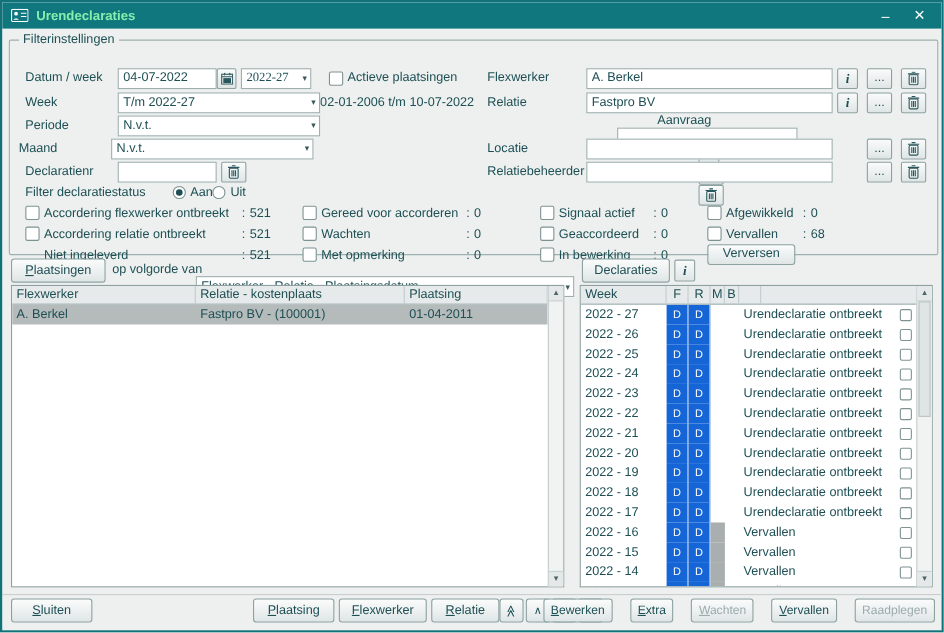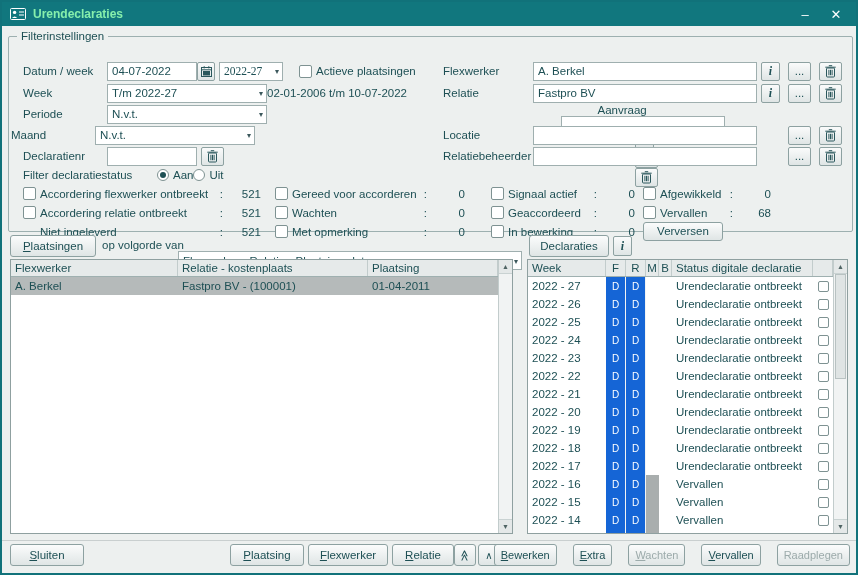--- a/index.html
+++ b/index.html
@@ -16,39 +16,39 @@
 fieldset.filters legend{margin-left:8px;padding:0 4px;}
 .frow{position:absolute;display:flex;align-items:center;height:20px;}
 .lbl{white-space:nowrap;}
 .w84{width:84px;flex:none;}
 .w90{width:90px;flex:none;}
 .input{height:19px;background:#fff;border:1px solid #9fafaf;padding:0 4px;font:inherit;color:inherit;}
 .iw90{width:90px;flex:none;}
 .grow{flex:1;min-width:0;}
 .select{position:relative;height:19px;background:#fff;border:1px solid #9fafaf;display:inline-flex;align-items:center;padding:0 16px 0 4px;white-space:nowrap;flex:none;}
 .sel-arrow{position:absolute;right:3px;top:50%;transform:translateY(-50%);font-size:8px;color:#3c585c;}
-.sw62{width:64px;font-family:Liberation Serif, serif;}.sw160{width:160px;}
+.sw62{width:64px;font-family:Liberation Serif, serif;}.sw160{width:184px;}
 .mini-btn,.sq-btn{height:19px;display:inline-flex;align-items:center;justify-content:center;background:linear-gradient(#fafbfb,#dfe5e5);border:1px solid #8da1a1;border-radius:2px;color:#1d4f54;flex:none;}
 .mini-btn{width:18px;}
 .sq-btn{width:23px;}
 .sq-i{width:19px;font-family:"Liberation Serif","DejaVu Serif",serif;font-style:italic;font-weight:bold;font-size:12px;}
 .sq-ph{width:19px;visibility:hidden;}
 .ml4{margin-left:4px;}.ml8{margin-left:8px;}.ml12{margin-left:0;}.ml16{margin-left:16px;}
 .chk{width:13px;height:13px;background:#fff;border:1px solid #7e9292;border-radius:2px;display:inline-block;flex:none;}
 .chk-sm{width:11px;height:11px;}
 .ghost{visibility:hidden;}
 .radio{width:12px;height:12px;background:#fff;border:1px solid #7e9292;border-radius:50%;display:inline-block;position:relative;flex:none;}
 .radio.on::after{content:"";position:absolute;left:2px;top:2px;right:2px;bottom:2px;border-radius:50%;background:#1d4f54;}
 
 
 .counts{position:absolute;left:14px;right:8px;top:142px;display:grid;grid-template-columns:252px 216px 152px 1fr;grid-auto-rows:19px;align-items:center;}
 .ccell{display:flex;align-items:center;gap:4px;height:19px;}
 .clabel{white-space:nowrap;overflow:hidden;}
 .colon{margin-left:auto;}
-.cval{width:34px;text-align:right;flex:none;}
+.cval{width:34px;text-align:left;flex:none;}
 .pc1{padding-right:14px;}.pc2{padding-right:26px;}.pc3{padding-right:8px;}.pc4{padding-right:73px;}
 
 
 .btn{display:inline-block;height:22px;line-height:16px;padding:2px 10px;background:linear-gradient(#fbfcfc,#dfe5e5);border:1px solid #8da1a1;border-radius:3px;color:#1d4f54;font:inherit;text-align:center;white-space:nowrap;cursor:default;}
 .btn.dis{color:#9cabab;}
 .u-first{display:block;}
 .u-first::first-letter{text-decoration:underline;}
 .verversen{width:80px;height:19px;line-height:13px;}
 
 
@@ -154,21 +154,21 @@
     </div>
 
     <div class="frow" style="left:14px;top:62px;">
       <span class="lbl w84">Periode</span>
       <span class="select sw160">
         <span>N.v.t.</span>
         <span class="sel-arrow">▾</span>
       </span>
     </div>
 
-    <div class="frow" style="left:2px;top:83px;">
+    <div class="frow" style="left:8px;top:83px;">
       <span class="lbl w84">Maand</span>
       <span class="select sw160">
         <span>N.v.t.</span>
         <span class="sel-arrow">▾</span>
       </span>
     </div>
 
     <div class="frow" style="left:14px;top:104px;">
       <span class="lbl w84">Declaratienr</span>
       <input class="input iw90" value="" style="">
@@ -386,21 +386,20 @@
   </div>
 
   <div class="table right-table">
     <div class="tmain">
       <div class="thead">
         <div class="tcell c-week">Week</div>
         <div class="tcell c-fr hcenter">F</div>
         <div class="tcell c-fr hcenter">R</div>
         <div class="tcell c-mb hcenter">M</div>
         <div class="tcell c-mb hcenter">B</div>
-        <div class="tcell c-status">Status digitale declaratie</div>
         <div class="tcell c-chk"></div>
       </div>
       <div class="tbody">
           <div class="trow">
             <div class="tcell c-week">2022 - 27</div>
             <div class="tcell c-fr blue">D</div>
             <div class="tcell c-fr blue">D</div>
             <div class="tcell c-mb"></div>
             <div class="tcell c-mb"></div>
             <div class="tcell c-status">Urendeclaratie ontbreekt</div>

